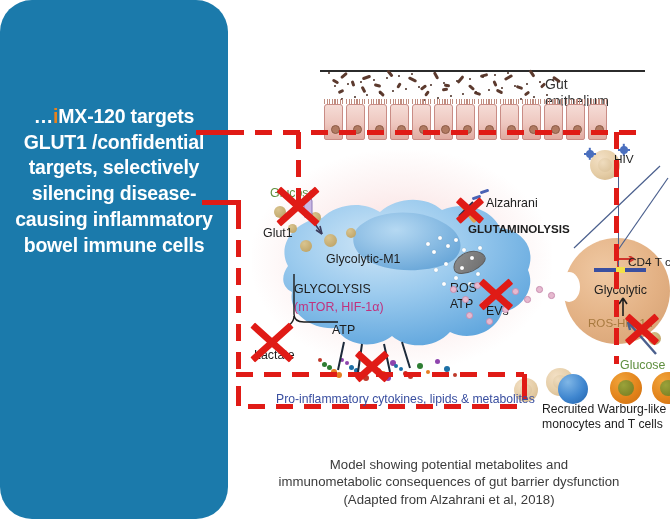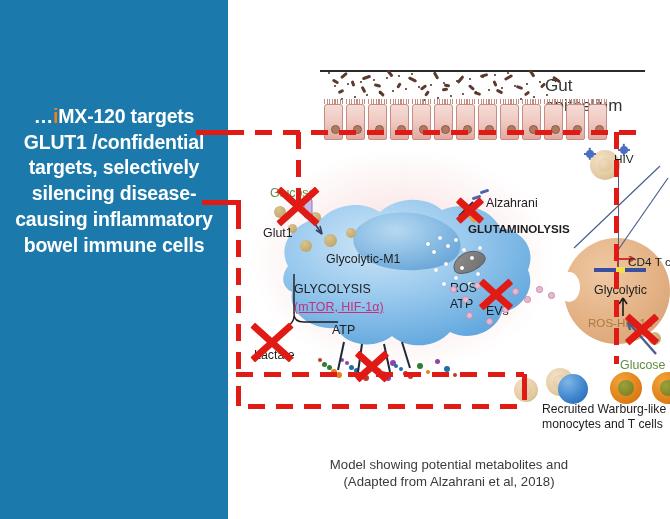--- a/index.html
+++ b/index.html
@@ -8,20 +8,21 @@
     background: #ffffff;
     font-family: "Liberation Sans", sans-serif;
     overflow: hidden;
   }
   #root { position: relative; width: 670px; height: 519px; background:#fff; }
 
   
   #left-panel {
     position: absolute; left: 0; top: 0; width: 228px; height: 519px;
     background: #1b7aab;
+    border-radius: 32px;
   }
   #callout-text {
     position: absolute; left: 6px; top: 104px; width: 216px;
     text-align: center;
     color: #ffffff;
     font-weight: bold;
     font-size: 19.5px;
     line-height: 1.32;
     letter-spacing: -0.2px;
   }
@@ -48,21 +49,21 @@
 
   
   #diagram { position: absolute; left: 228px; top: 0; width: 442px; height: 455px; }
 
   
   #epi-rule {
     position:absolute; left:92px; top:70px; width:325px; height:1.6px; background:#2b2b2b;
   }
   #gut-epi-label {
     position: absolute; left: 317px; top: 76px; width: 86px;
-    font-size: 17px; color: #333; line-height: 1.18; text-align:left;
+    font-size: 14px; color: #333; line-height: 1.18; text-align:left;
   }
   .epi-cell {
     position: absolute; width: 19px; height: 36px;
     background: linear-gradient(180deg,#f5dcd6 0%, #eec7bf 55%, #e0aaa0 100%);
     border: 1.1px solid #c98c85; border-radius: 3px 3px 2px 2px;
   }
   .epi-cell::after {
     content:""; position:absolute; left:6px; bottom:5px; width:7px; height:7px;
     border-radius:50%; background:#b07a62; border:1px solid #8d5b46;
   }
@@ -175,20 +176,21 @@
 
   <div id="left-panel">
     <div id="callout-text">
       <span>…</span><span class="hl">i</span><span>MX-120 targets GLUT1 /confidential targets, selectively silencing disease-causing inflammatory bowel immune cells</span>
     </div>
   </div>
 
 
   <div id="fig-caption">
     <div>Model showing potential metabolites and</div>
+    <div>immunometabolic consequences of gut barrier dysfunction</div>
     <div>(Adapted from Alzahrani et al, 2018)</div>
   </div>
 
   <div id="diagram">
 
     <div id="epi-rule"></div>
     <div id="gut-epi-label">
       <div>Gut</div>
       <div>epithelium</div>
     </div>
@@ -336,21 +338,21 @@
         <div class="glu-gran" style="left: 96px; top: 234px; width: 13px; height: 13px;"></div>
         <div class="glu-gran" style="left: 72px; top: 240px; width: 12px; height: 12px;"></div>
         <div class="glu-gran" style="left: 118px; top: 228px; width: 10px; height: 10px;"></div>
         <div class="glu-gran" style="left: 60px; top: 224px; width: 9px; height: 9px;"></div>
       </div>
 
     <span class="lbl lbl-green" style="left:42px; top:186px;">Glucose</span>
     <span class="lbl lbl-dark" style="left:35px; top:226px;">Glut1</span>
     <span class="lbl lbl-dark" style="left:98px; top:252px;">Glycolytic-M1</span>
     <span class="lbl lbl-dark" style="left:66px; top:282px; font-weight:400;">GLYCOLYSIS</span>
-    <span class="lbl lbl-pink" style="left:66px; top:300px;text-decoration:underline;">(mTOR, HIF-1α)</span>
+    <span class="lbl lbl-pink" style="left:66px; top:300px;">(mTOR, HIF-1α)</span>
     <span class="lbl lbl-dark" style="left:104px; top:323px;">ATP</span>
     <span class="lbl lbl-dark" style="left:26px; top:348px;">Lactate</span>
     <span class="lbl lbl-dark" style="left:222px; top:281px;">ROS</span>
     <span class="lbl lbl-dark" style="left:222px; top:297px;">ATP</span>
     <span class="lbl lbl-dark" style="left:258px; top:196px;">Alzahrani</span>
     <span class="lbl lbl-dark" style="left:240px; top:222px; font-size:11.6px; font-weight:600;">GLUTAMINOLYSIS</span>
     <span class="lbl lbl-dark" style="left:258px; top:304px;">EVs</span>
 
     <div class="gln-dash" style="left:244px; top:196px; transform:rotate(-18deg);"></div>
     <div class="gln-dash" style="left:244px; top:203px; transform:rotate(-18deg);"></div>
@@ -498,14 +500,15 @@
 
     <div class="dash-h" style="left:8px; top:372px; width:288px;"></div>
     <div class="solid-v" style="left:8px; top:386px; height:20px;"></div>
     <div class="dash-h" style="left:20px; top:404px; width:280px;"></div>
     <div class="solid-v" style="left:294px; top:374px; height:26px;"></div>
 
     <div class="dash-v" style="left:386px; top:132px; height:232px;"></div>
 
     <div class="solid-h" style="left:-32px; top:130px; width:34px;"></div>
 
+    <div id="cyto-label">Pro-inflammatory cytokines, lipids &amp; metabolites</div>
   </div>
 </div>
 
 </body></html>

